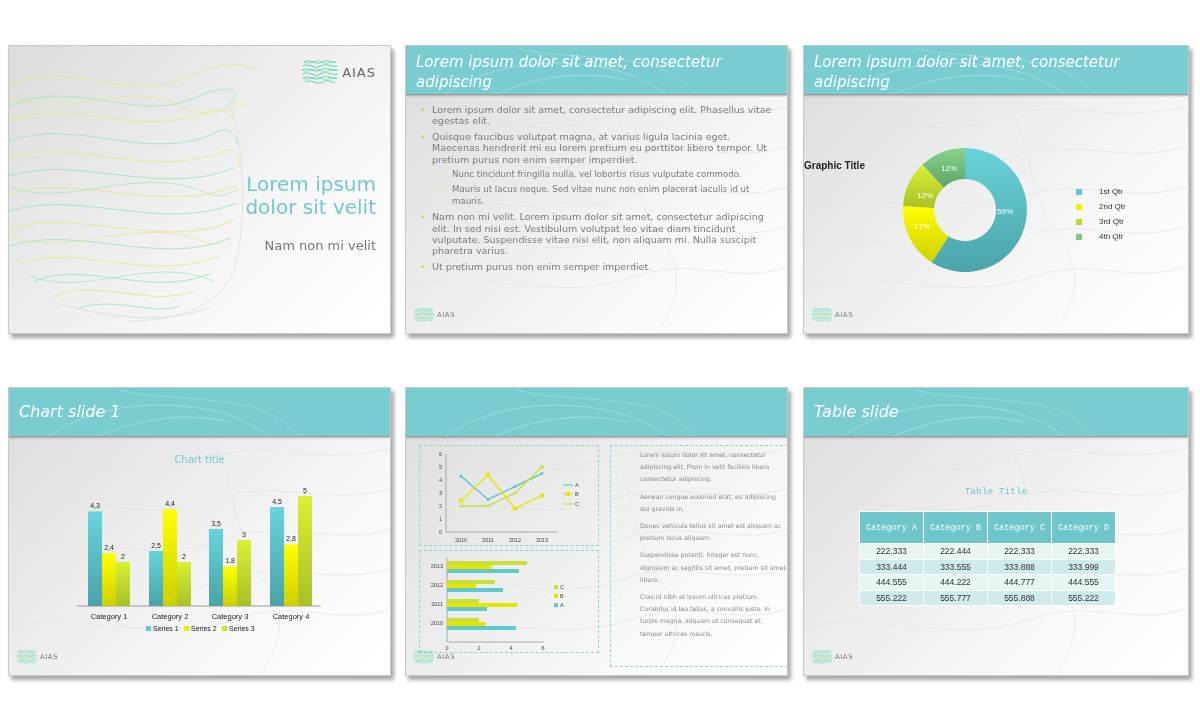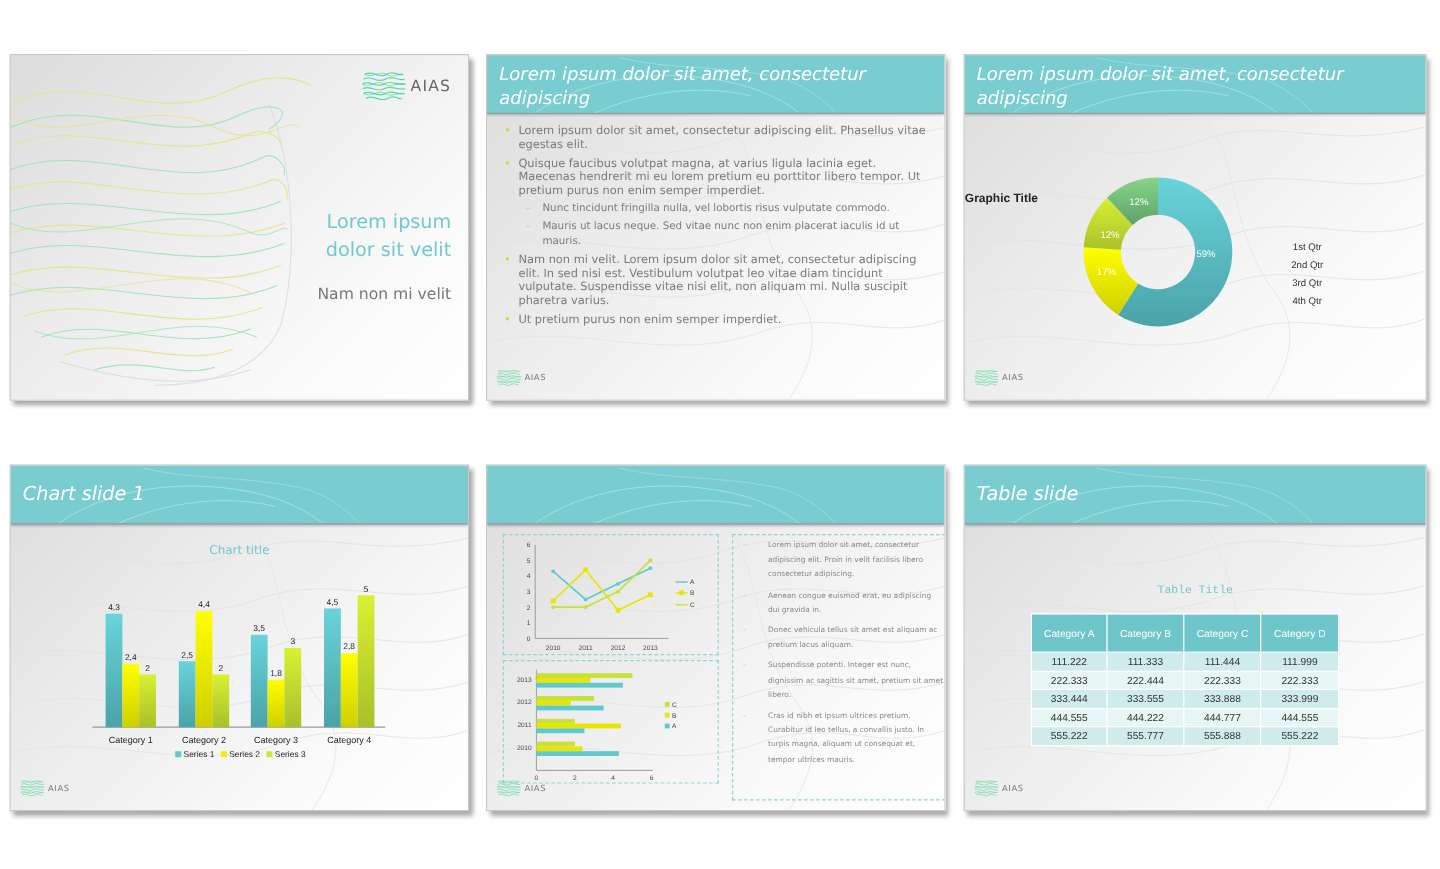--- a/index.html
+++ b/index.html
@@ -41,54 +41,54 @@
     position: absolute; left: 8px; bottom: 10px;
     display: flex; align-items: center; gap: 3px;
   }
   .logo-small .txt { font-size: 7px; color: #7a7a7a; letter-spacing: 0.5px; }
 
   
   .s1-logo { position: absolute; right: 14px; top: 12px; display: flex; align-items: center; gap: 4px; }
   .s1-logo .txt { font-size: 13px; color: #666; letter-spacing: 1px; }
   .s1-title {
     position: absolute; right: 14px; top: 127px; text-align: right;
-    color: #72c8cd; font-size: 16px; line-height: 23px;
+    color: #72c8cd; font-size: 20px; line-height: 23px;
   }
   .s1-sub { position: absolute; right: 14px; top: 192px; color: #777; font-size: 13px; }
 
   
   .bullets { position: absolute; left: 12px; top: 58px; right: 12px; font-size: 9.5px; color: #7a7a7a; line-height: 11.4px; }
   .bullets .b { position: relative; padding-left: 14px; margin-bottom: 4px; }
   .bullets .b::before { content: "•"; position: absolute; left: 2px; top: 0; color: #c8dc3c; }
   .bullets .sb { position: relative; padding-left: 34px; margin-bottom: 4px; font-size: 8.6px; }
   .bullets .sb::before { content: "–"; position: absolute; left: 20px; top: 0; color: #d6d83a; }
 
   
   .chart-title-dark { position: absolute; left: 0; right: 0; top: 78px; text-align: left; font-size: 10px; font-weight: bold; color: #222; font-family: "Liberation Sans", sans-serif; margin-top: 36px; }
   .donut { position: absolute; left: 98px; top: 101px; }
   .legend { position: absolute; left: 272px; top: 138px; font-size: 8px; color: #333; font-family: "Liberation Sans", sans-serif; }
-  .legend .li { display: flex; align-items: center; gap: 17px; height: 15px; flex-direction: column; }
+  .legend .li { display: flex; align-items: center; gap: 17px; height: 15px; }
   .legend .sw { width: 6px; height: 6px; display: inline-block; }
 
   
   .chart-title-teal { position: absolute; left: 0; right: 0; top: 66px; text-align: center; font-size: 10px; color: #72c8cd; }
 
   
   .dash-box { position: absolute; border: 1px dashed #8fd3d6; }
   .s5-text { position: absolute; left: 204px; top: 55px; width: 188px; bottom: 10px; }
   .s5-text .ib { position: relative; padding-left: 30px; padding-right: 12px; font-size: 6.2px; line-height: 12.2px; color: #888; margin-bottom: 5px; }
   .s5-text .ib::before { content: "–"; position: absolute; left: 9px; top: 0; color: #cfdc4a; }
 
   
   .tbl-title { position: absolute; left: 0; right: 0; top: 98px; text-align: center; font-size: 9.5px; color: #72c8cd; font-family: Liberation Mono, monospace; }
   table.data {
     position: absolute; left: 55px; top: 123px; width: 257px;
     border-collapse: collapse; font-family: "Liberation Sans", sans-serif; font-size: 8.5px;
   }
-  table.data th { background: #6fc6ca; color: #fff; font-weight: normal; height: 32px; border: 1px solid #fff; }
+  table.data th { background: #6fc6ca; color: #fff; font-weight: normal; height: 32px; border: 1px solid #fff; font-family: Liberation Mono, monospace; }
   table.data td { text-align: center; height: 15.5px; color: #333; border: 1px solid #fff; }
   table.data tr.odd td { background: #cfebec; }
   table.data tr.even td { background: #e8f5f5; }
 
   svg text { font-family: "Liberation Sans", sans-serif; }
 </style>
 </head>
 <body>
 
 <svg width="0" height="0" style="position:absolute">
@@ -459,26 +459,20 @@
   <table class="data">
     <thead>
       <tr>
         <th>Category A</th>
         <th>Category B</th>
         <th>Category C</th>
         <th>Category D</th>
       </tr>
     </thead>
     <tbody>
-      <tr class="odd">
-        <td>111.222</td>
-        <td>111.333</td>
-        <td>111.444</td>
-        <td>111.999</td>
-      </tr>
       <tr class="even">
         <td>222.333</td>
         <td>222.444</td>
         <td>222.333</td>
         <td>222.333</td>
       </tr>
       <tr class="odd">
         <td>333.444</td>
         <td>333.555</td>
         <td>333.888</td>

